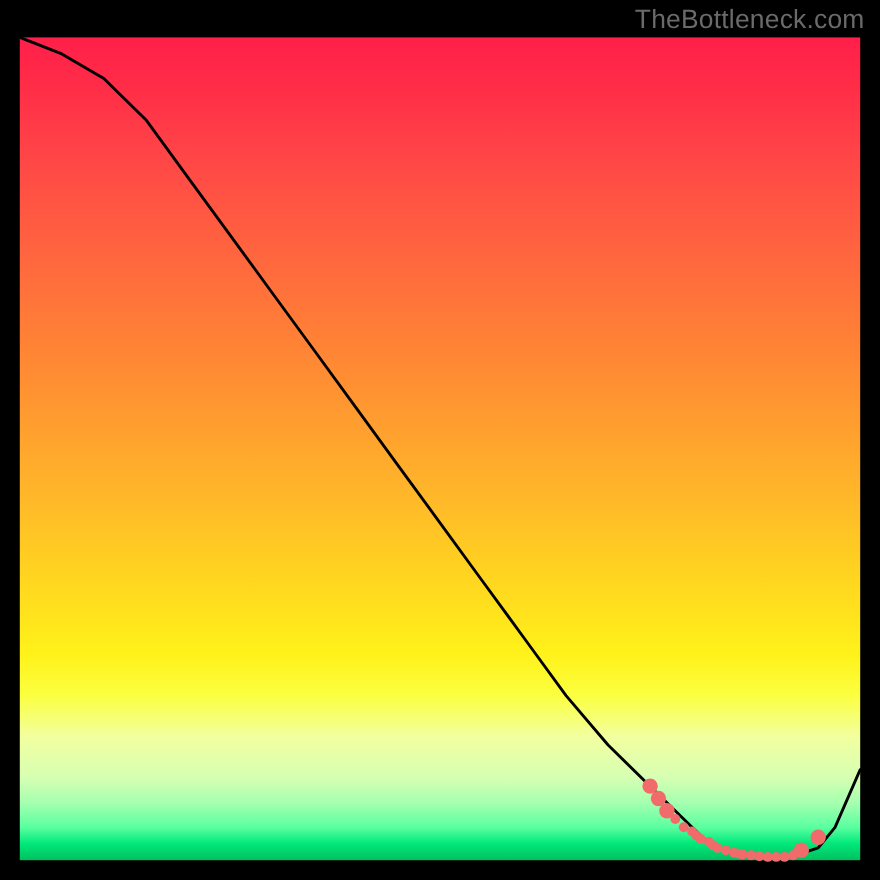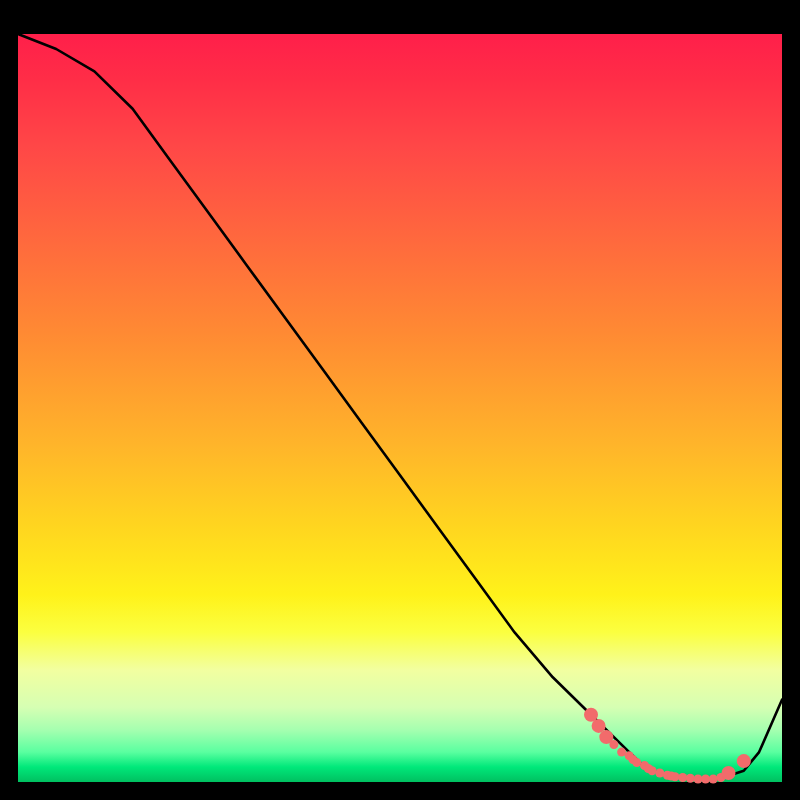--- a/index.html
+++ b/index.html
@@ -55,20 +55,21 @@
     top: 0;
     width: 764px;
     height: 748px;
     overflow: visible;
   }
 </style>
 </head>
 <body>
 
 <div class="chart-wrap">
+  <div class="watermark">TheBottleneck.com</div>
 
   <div class="plot-area">
     <svg class="curve" viewBox="0 0 764 748" preserveAspectRatio="none">
       <path id="mainPath" fill="none" stroke="#000" stroke-width="2.6" stroke-linejoin="round" stroke-linecap="round" d="M0.0 0.0 L38.2 15.0 L76.4 37.4 L114.6 74.8 L152.8 127.2 L191.0 179.5 L229.2 231.9 L267.4 284.2 L305.6 336.6 L343.8 389.0 L382.0 441.3 L420.2 493.7 L458.4 546.0 L496.6 598.4 L534.8 643.3 L573.0 680.7 L611.2 718.1 L626.5 733.0 L649.4 742.0 L672.3 745.0 L687.6 745.8 L702.9 744.3 L725.8 736.8 L741.1 718.1 L764.0 665.7 "></path>
       <g id="dots">
           <circle cx="573.0" cy="680.7" r="7" fill="#f26b6b"></circle>
           <circle cx="580.6" cy="691.9" r="7" fill="#f26b6b"></circle>
           <circle cx="588.3" cy="703.1" r="7" fill="#f26b6b"></circle>
           <circle cx="595.9" cy="710.6" r="4.5" fill="#f26b6b"></circle>
           <circle cx="603.6" cy="718.1" r="4.5" fill="#f26b6b"></circle>

